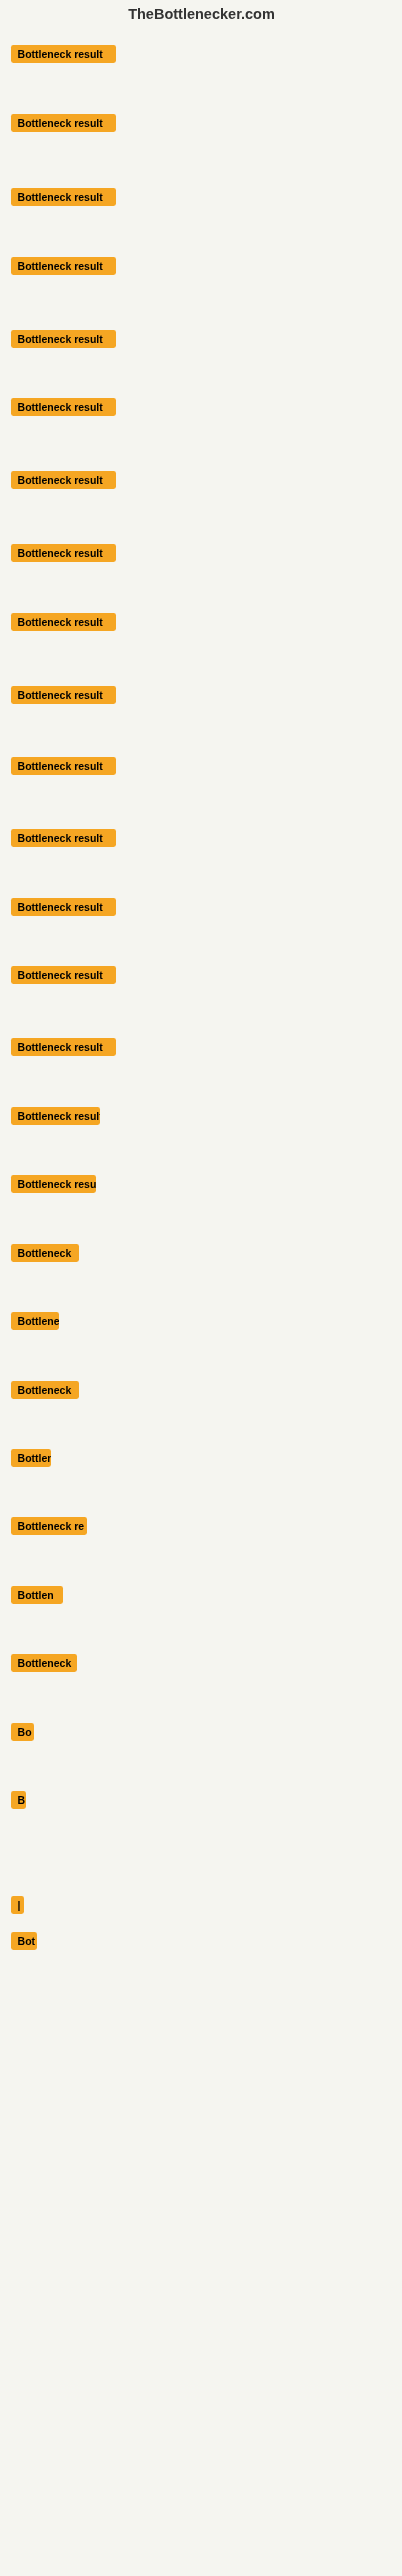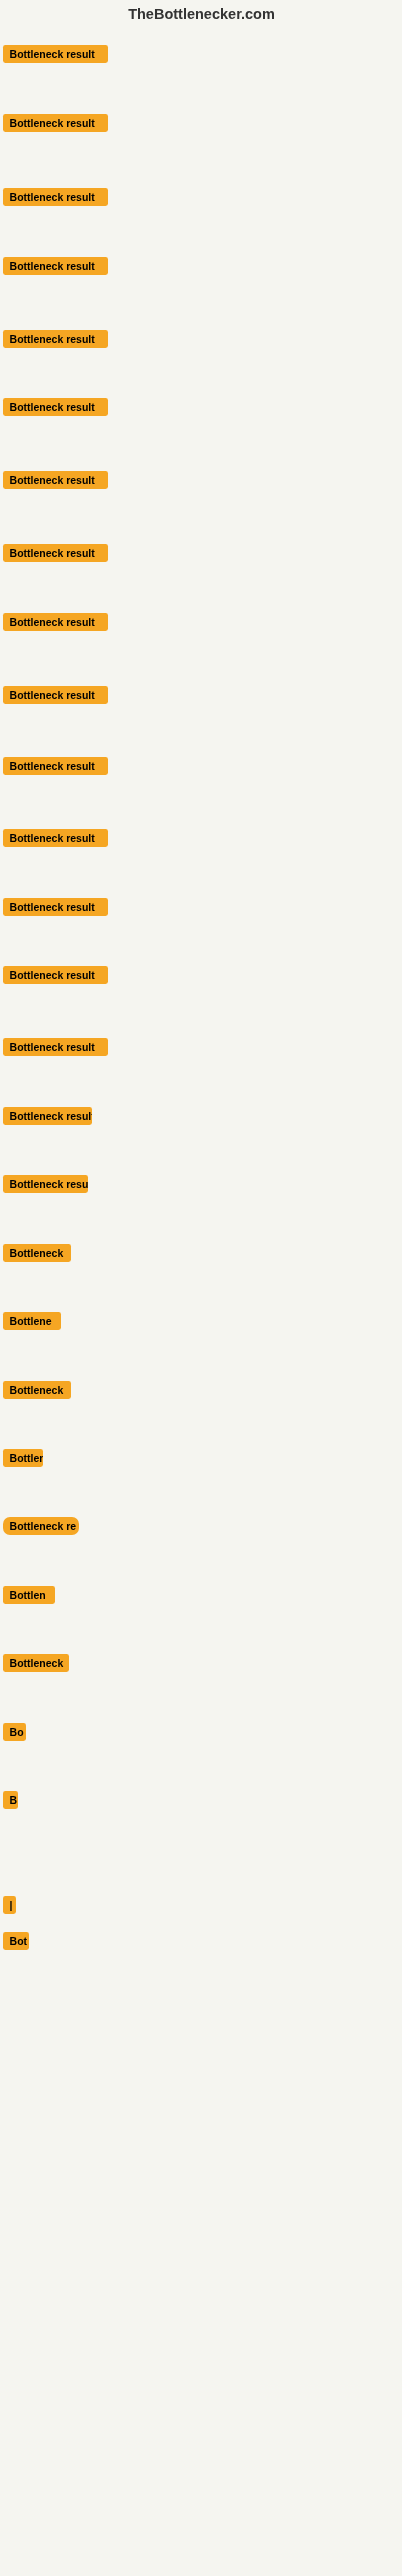--- a/index.html
+++ b/index.html
@@ -34,20 +34,21 @@
     .bottleneck-badge {
       background-color: #f5a623;
       color: #000;
       font-size: 10.5px;
       font-weight: bold;
       padding: 3.2px 6.4px;
       border-radius: 2.4px;
       white-space: nowrap;
       overflow: hidden;
       display: inline-block;
+      margin-left: 8px;
     }
   </style>
 </head>
 <body>
 
 <div>
   <div class="site-title">TheBottlenecker.com</div>
 </div>
 
 <div class="bottleneck-items-container" id="items-container">
@@ -64,23 +65,23 @@
 <div style="position: absolute; top: 613px; left: 3.2px;"><span class="bottleneck-badge" style="max-width: 105px; width: 105px;">Bottleneck result</span></div>
 <div style="position: absolute; top: 686px; left: 3.2px;"><span class="bottleneck-badge" style="max-width: 105px; width: 105px;">Bottleneck result</span></div>
 <div style="position: absolute; top: 757px; left: 3.2px;"><span class="bottleneck-badge" style="max-width: 105px; width: 105px;">Bottleneck result</span></div>
 <div style="position: absolute; top: 829px; left: 3.2px;"><span class="bottleneck-badge" style="max-width: 105px; width: 105px;">Bottleneck result</span></div>
 <div style="position: absolute; top: 898px; left: 3.2px;"><span class="bottleneck-badge" style="max-width: 105px; width: 105px;">Bottleneck result</span></div>
 <div style="position: absolute; top: 966px; left: 3.2px;"><span class="bottleneck-badge" style="max-width: 105px; width: 105px;">Bottleneck result</span></div>
 <div style="position: absolute; top: 1038px; left: 3.2px;"><span class="bottleneck-badge" style="max-width: 105px; width: 105px;">Bottleneck result</span></div>
 <div style="position: absolute; top: 1107px; left: 3.2px;"><span class="bottleneck-badge" style="max-width: 89px; width: 89px;">Bottleneck result</span></div>
 <div style="position: absolute; top: 1175px; left: 3.2px;"><span class="bottleneck-badge" style="max-width: 85px; width: 85px;">Bottleneck resul</span></div>
 <div style="position: absolute; top: 1244px; left: 3.2px;"><span class="bottleneck-badge" style="max-width: 68px; width: 68px;">Bottleneck</span></div>
-<div style="position: absolute; top: 1312px; left: 3.2px;"><span class="bottleneck-badge" style="max-width: 58px; width: 58px;">Bottlene</span></div>
+<div style="position: absolute; top: 1312px; left: 3.2px;"><span class="bottleneck-badge" style="max-width: 58px; width: 48px;">Bottlene</span></div>
 <div style="position: absolute; top: 1381px; left: 3.2px;"><span class="bottleneck-badge" style="max-width: 68px; width: 68px;">Bottleneck</span></div>
 <div style="position: absolute; top: 1449px; left: 3.2px;"><span class="bottleneck-badge" style="max-width: 63px; width: 40px;">Bottlenec</span></div>
-<div style="position: absolute; top: 1517px; left: 3.2px;"><span class="bottleneck-badge" style="max-width: 76px; width: 76px; border-radius: 7px;">Bottleneck re</span></div>
+<div style="position: absolute; top: 1517px; left: 3.2px;"><span class="bottleneck-badge" style="max-width: 76px; width: 76px;">Bottleneck re</span></div>
 <div style="position: absolute; top: 1586px; left: 3.2px;"><span class="bottleneck-badge" style="max-width: 52px; width: 52px;">Bottlen</span></div>
 <div style="position: absolute; top: 1654px; left: 3.2px;"><span class="bottleneck-badge" style="max-width: 66px; width: 66px;">Bottleneck</span></div>
 <div style="position: absolute; top: 1723px; left: 3.2px;"><span class="bottleneck-badge" style="max-width: 22.5px; width: 22.5px;">Bo</span></div>
 <div style="position: absolute; top: 1791px; left: 3.2px;"><span class="bottleneck-badge" style="max-width: 14.5px; width: 14.5px;">B</span></div>
 <div style="position: absolute; top: 1896px; left: 3.2px;"><span class="bottleneck-badge" style="max-width: 8px; width: 8px;">|</span></div>
 <div style="position: absolute; top: 1932px; left: 3.2px;"><span class="bottleneck-badge" style="max-width: 26px; width: 26px;">Bot</span></div>
 
 
 </body></html>

